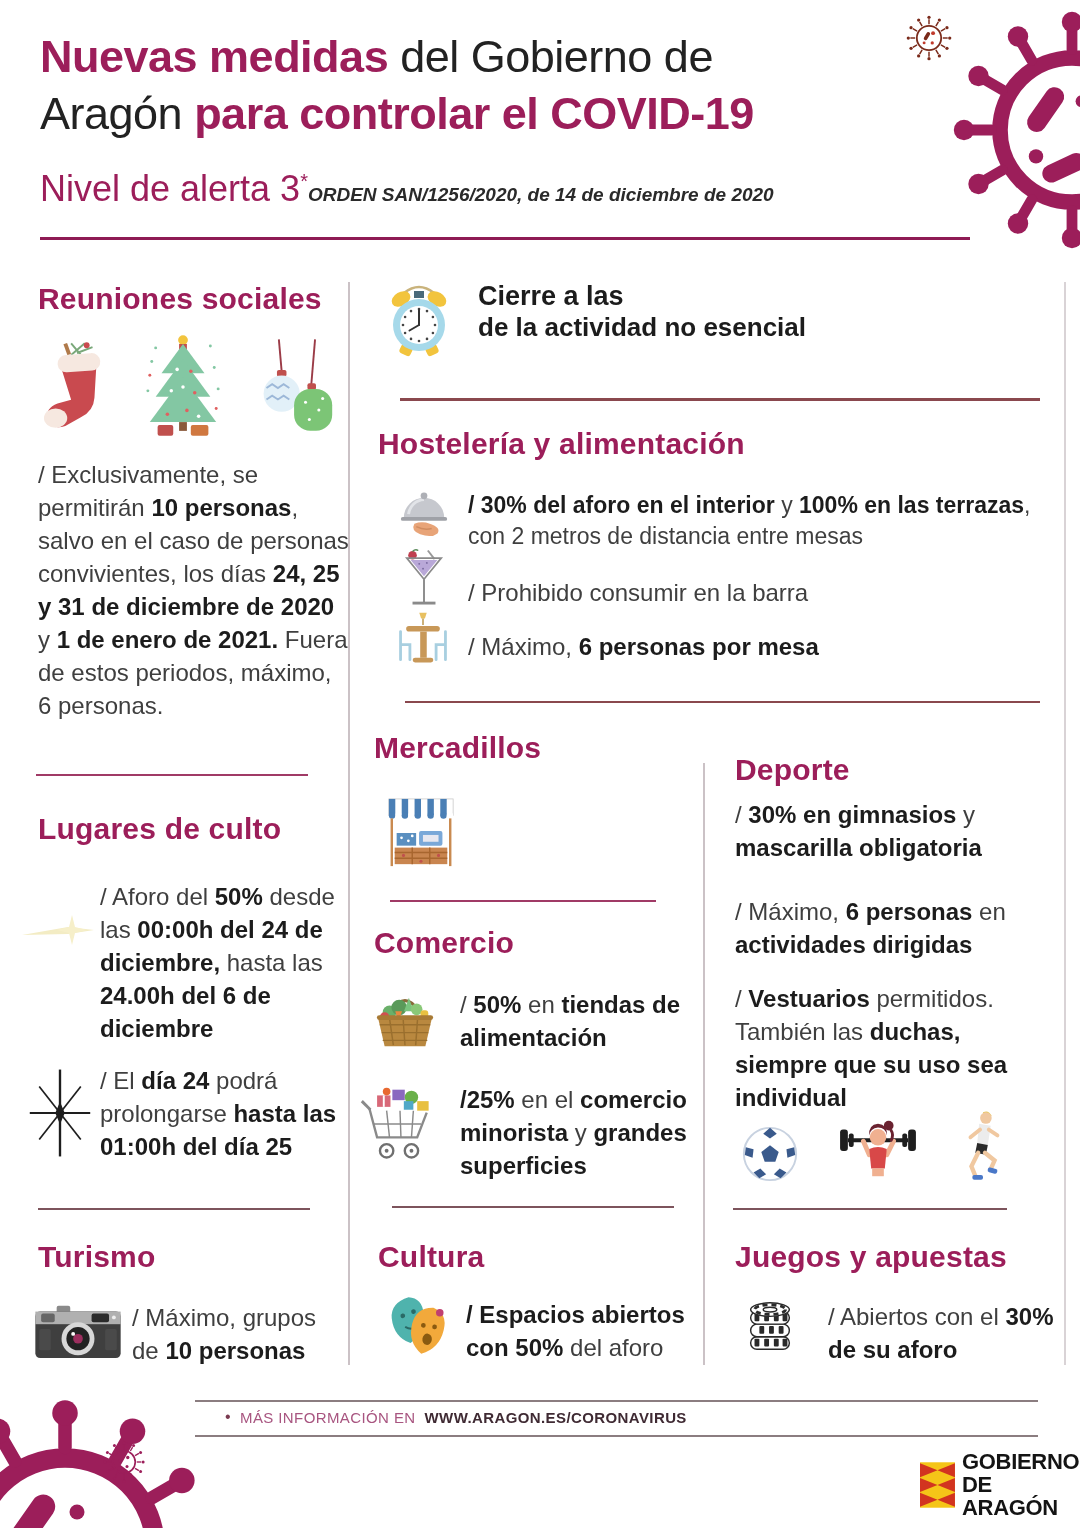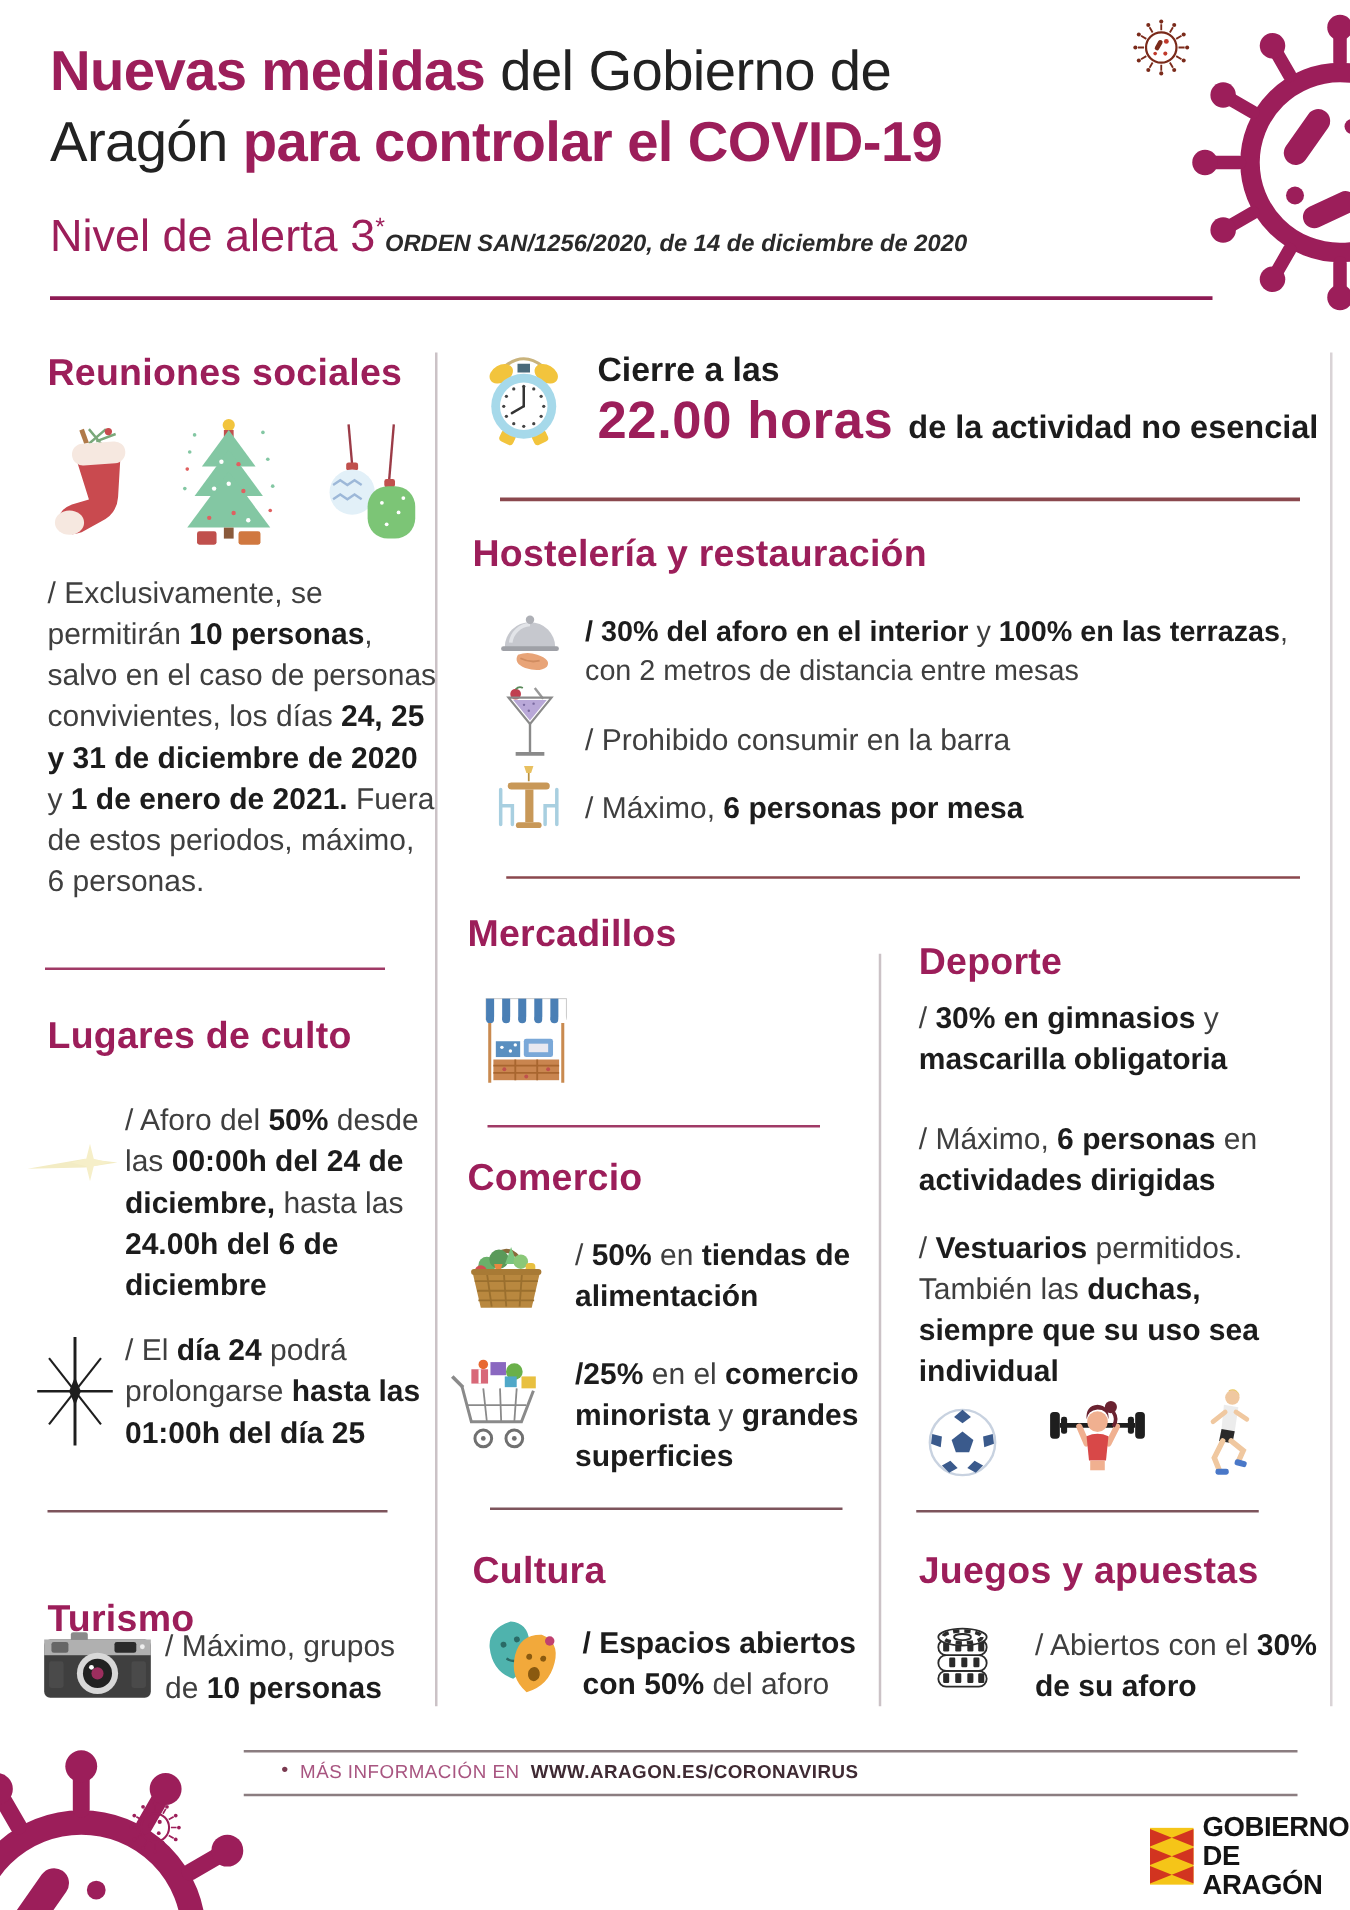--- a/index.html
+++ b/index.html
@@ -223,21 +223,21 @@
       <line x1="36" y1="2" x2="36" y2="94" stroke-width="2.5"></line>
       <line x1="4" y1="48" x2="68" y2="48" stroke-width="2"></line>
       <line x1="14" y1="20" x2="58" y2="76" stroke-width="1.8"></line>
       <line x1="58" y1="20" x2="14" y2="76" stroke-width="1.8"></line>
     </g>
     <polygon points="36,36 41,48 36,60 31,48" fill="#1e1e1e"></polygon>
   </svg>
   <div class="abs rich" style="left:100px;top:1064px;width:252px;"><span>/ El </span><span class="bd">día 24</span><span> podrá prolongarse </span><span class="bd">hasta las 01:00h del día 25</span></div>
 
   <div class="rule" style="left:38px;top:1208px;width:272px;height:2px;background:#7d545c;"></div>
-  <h2 class="abs sec-title" style="left:38px;top:1240px;margin-top:39px;">Turismo</h2>
+  <h2 class="abs sec-title" style="left:38px;top:1240px;">Turismo</h2>
 
   <svg class="abs" style="left:33px;top:1298px;" width="90" height="64" viewBox="0 0 92 66">
     <rect x="24" y="8" width="14" height="8" rx="2" fill="#8a8a8a"></rect>
     <rect x="2" y="14" width="88" height="48" rx="5" fill="#3f3f3f"></rect>
     <rect x="2" y="14" width="88" height="13" fill="#b0b0b0"></rect>
     <rect x="8" y="16" width="14" height="9" rx="2" fill="#666666"></rect>
     <rect x="60" y="16" width="18" height="9" rx="2" fill="#2a2a2a"></rect>
     <circle cx="83" cy="20" r="2" fill="#eeeeee"></circle>
     <rect x="6" y="32" width="12" height="22" rx="2" fill="#4a4a4a"></rect>
     <rect x="74" y="32" width="12" height="22" rx="2" fill="#4a4a4a"></rect>
@@ -271,28 +271,27 @@
         <circle cx="41" cy="32.1" r="1.3"></circle>
         <circle cx="46.9" cy="38" r="1.3"></circle>
     </g>
     <path d="M33,46 L33,31" stroke="#333333" stroke-width="2" stroke-linecap="round"></path>
     <path d="M33,46 L23.5,51.5" stroke="#333333" stroke-width="2" stroke-linecap="round"></path>
   </svg>
 
   <div class="abs" style="left:478px;top:281px;">
     <div class="cierre1">Cierre a las</div>
     <div class="cierre-row">
-      <span class="cierre-time">22.00 horas</span>
       <span class="cierre-suffix">de la actividad no esencial</span>
     </div>
   </div>
 
   <div class="rule" style="left:400px;top:398px;width:640px;height:3px;background:#8a484e;"></div>
 
-  <h2 class="abs sec-title" style="left:378px;top:427px;">Hostelería y restauración</h2>
+  <h2 class="abs sec-title" style="left:378px;top:427px;">Hostelería y alimentación</h2>
 
   <svg class="abs" style="left:397px;top:487px;" width="54" height="60" viewBox="0 0 56 62">
     <path d="M7,32 A21,21 0 0 1 49,32 Z" fill="#c6c8ce"></path>
     <path d="M12,28 A17,17 0 0 1 28,13" stroke="#e2e4e8" stroke-width="3" fill="none"></path>
     <circle cx="28" cy="9" r="3.5" fill="#aeb0b6"></circle>
     <rect x="4" y="31" width="48" height="4" rx="2" fill="#9fa1a7"></rect>
     <path d="M18,38 Q26,35 34,38 Q46,42 42,48 Q36,53 24,49 Q14,45 18,38 Z" fill="#e8a478"></path>
     <path d="M20,41 Q28,45 36,43" stroke="#d08c60" stroke-width="1.5" fill="none"></path>
   </svg>
   <div class="abs rich" style="left:468px;top:490px;width:578px;font-size:23px;line-height:31px;"><span class="bd">/ 30% del aforo en el interior</span><span> y </span><span class="bd">100% en las terrazas</span><span>, con 2 metros de distancia entre mesas</span></div>

